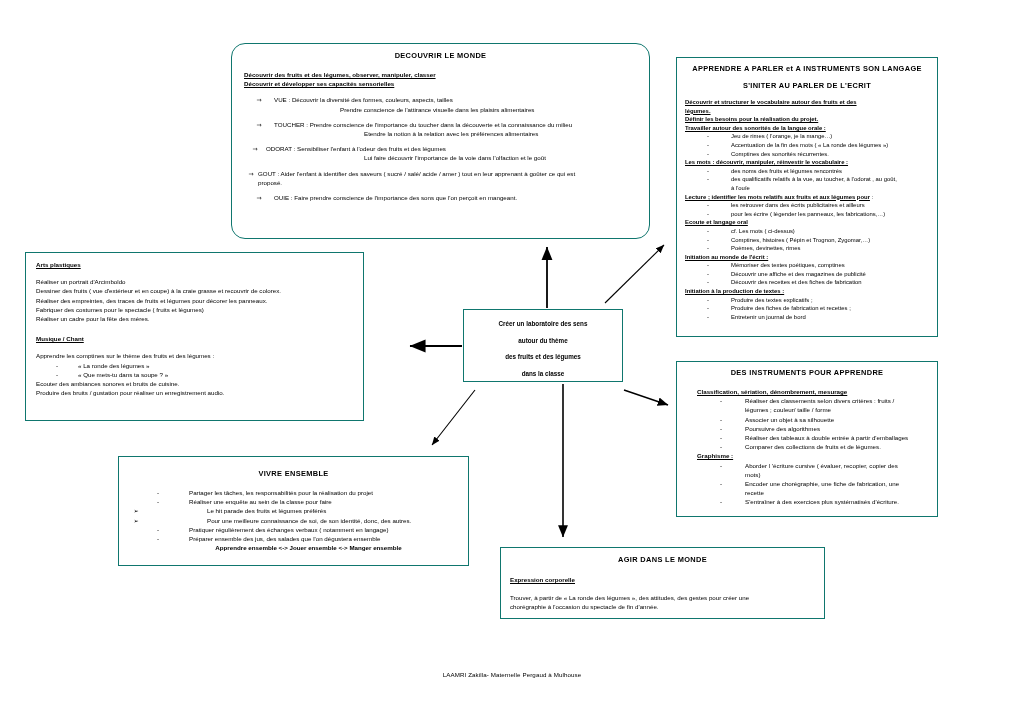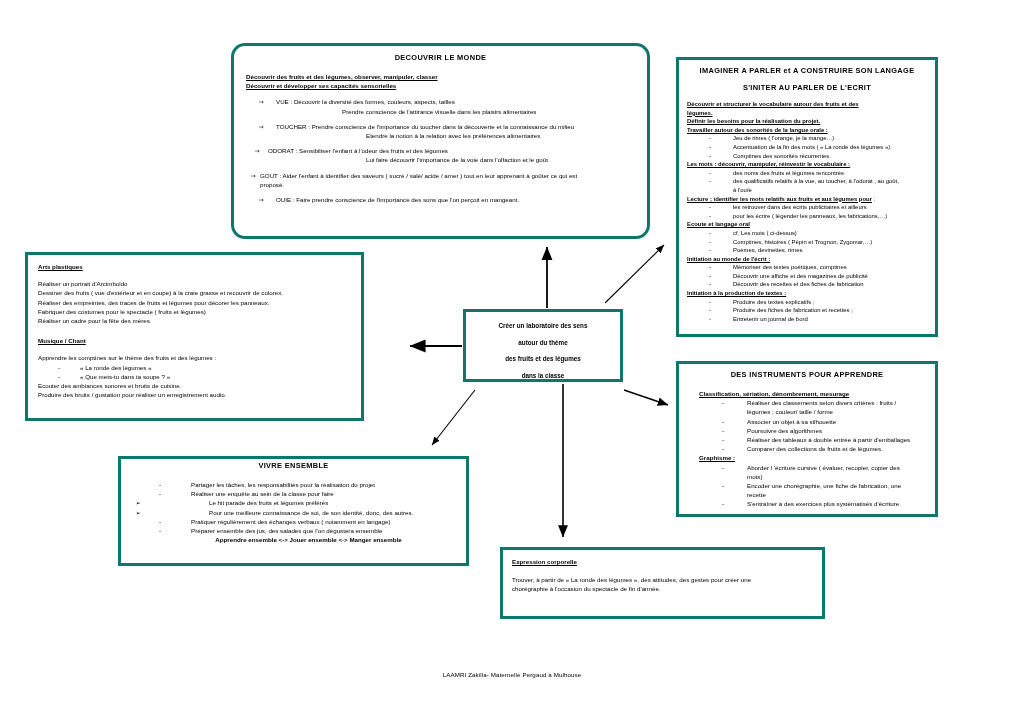--- a/index.html
+++ b/index.html
@@ -5,21 +5,21 @@
   html,body{margin:0;padding:0;background:#ffffff;}
   body{
     width:1024px;height:725px;position:relative;overflow:hidden;
     font-family:"Liberation Sans","DejaVu Sans",sans-serif;
     color:#000;
     -webkit-font-smoothing:antialiased;
   }
   .page{position:absolute;inset:0;}
 
   
-  .box{position:absolute;border:3px solid #0f766e;background:#fff;box-sizing:border-box;}
+  .box{position:absolute;border:1px solid #0f766e;background:#fff;box-sizing:border-box;}
   .box.rounded{border-radius:14px;}
   .title{
     text-align:center;font-weight:bold;font-size:7.4px;letter-spacing:.35px;
     line-height:10px;
   }
   .txt{font-size:6.2px;line-height:9.2px;}
   .u{text-decoration:underline;font-weight:bold;}
   .b{font-weight:bold;}
   .center{text-align:center;}
 
@@ -42,21 +42,21 @@
 
   #box-imaginer{left:25px;top:252px;width:339px;height:169px;padding:7px 10px;}
   #box-imaginer .title{margin-bottom:12px;}
 
   #box-centre{left:463px;top:309px;width:160px;height:73px;padding:6px 6px;}
   #box-centre .ln{text-align:center;font-weight:bold;font-size:6.3px;line-height:16.5px;}
 
   #box-instruments{left:676px;top:361px;width:262px;height:156px;padding:6px 20px;}
   #box-instruments .title{margin-bottom:9px;}
 
-  #box-vivre{left:118px;top:456px;width:351px;height:110px;padding:2px 8px;}
+  #box-vivre{left:118px;top:456px;width:351px;height:110px;padding:12px 8px;}
   #box-vivre .title{margin-bottom:9px;}
 
   #box-agir{left:500px;top:547px;width:325px;height:72px;padding:7px 9px;}
   #box-agir .title{margin-bottom:10px;}
 
   .footer{
     position:absolute;left:0;right:0;top:671px;text-align:center;
     font-size:6.2px;letter-spacing:.1px;
   }
 
@@ -136,21 +136,21 @@
       <div style="height:6px"></div>
 
       <div class="row">
         <span class="bul wide">⇒</span>
         <span class="cell">OUIE : Faire prendre conscience de l'importance des sons que l'on perçoit en mangeant.</span>
       </div>
     </div>
   </div>
 
   <div class="box" id="box-apprendre">
-    <div class="title">IMAGINER A PARLER et A CONSTRUIRE SON LANGAGE</div>
+    <div class="title">APPRENDRE A PARLER et A INSTRUMENTS SON LANGAGE</div>
     <div class="title">S'INITER AU PARLER DE L'ECRIT</div>
     <div class="txt">
       <div class="u">Découvrir et structurer le vocabulaire autour des fruits et des</div>
       <div class="u">légumes.</div>
       <div class="u">Définir les besoins pour la réalisation du projet.</div>
       <div class="u">Travailler autour des sonorités de la langue orale :</div>
 
       <div class="row">
         <span class="bul ind1" style="width:46px;padding-left:0;text-align:center">-</span>
         <span class="cell">Jeu de rimes ( l'orange, je la mange…)</span>
@@ -333,20 +333,21 @@
       </div>
       <div class="row">
         <span class="bul" style="width:62px;text-align:center">-</span>
         <span class="cell">Préparer ensemble des jus, des salades que l'on dégustera ensemble</span>
       </div>
       <div class="b center" style="padding-left:30px">Apprendre ensemble &lt;-&gt; Jouer ensemble &lt;-&gt; Manger ensemble</div>
     </div>
   </div>
 
   <div class="box" id="box-agir">
+    <div class="title">AGIR DANS LE MONDE</div>
     <div class="txt">
       <div class="u">Expression corporelle</div>
       <div style="height:9px"></div>
       <div>Trouver, à partir de « La ronde des légumes », des attitudes, des gestes pour créer une</div>
       <div>chorégraphie à l'occasion du spectacle de fin d'année.</div>
     </div>
   </div>
 
   <div class="footer">LAAMRI Zakilla- Maternelle Pergaud à Mulhouse</div>
 

